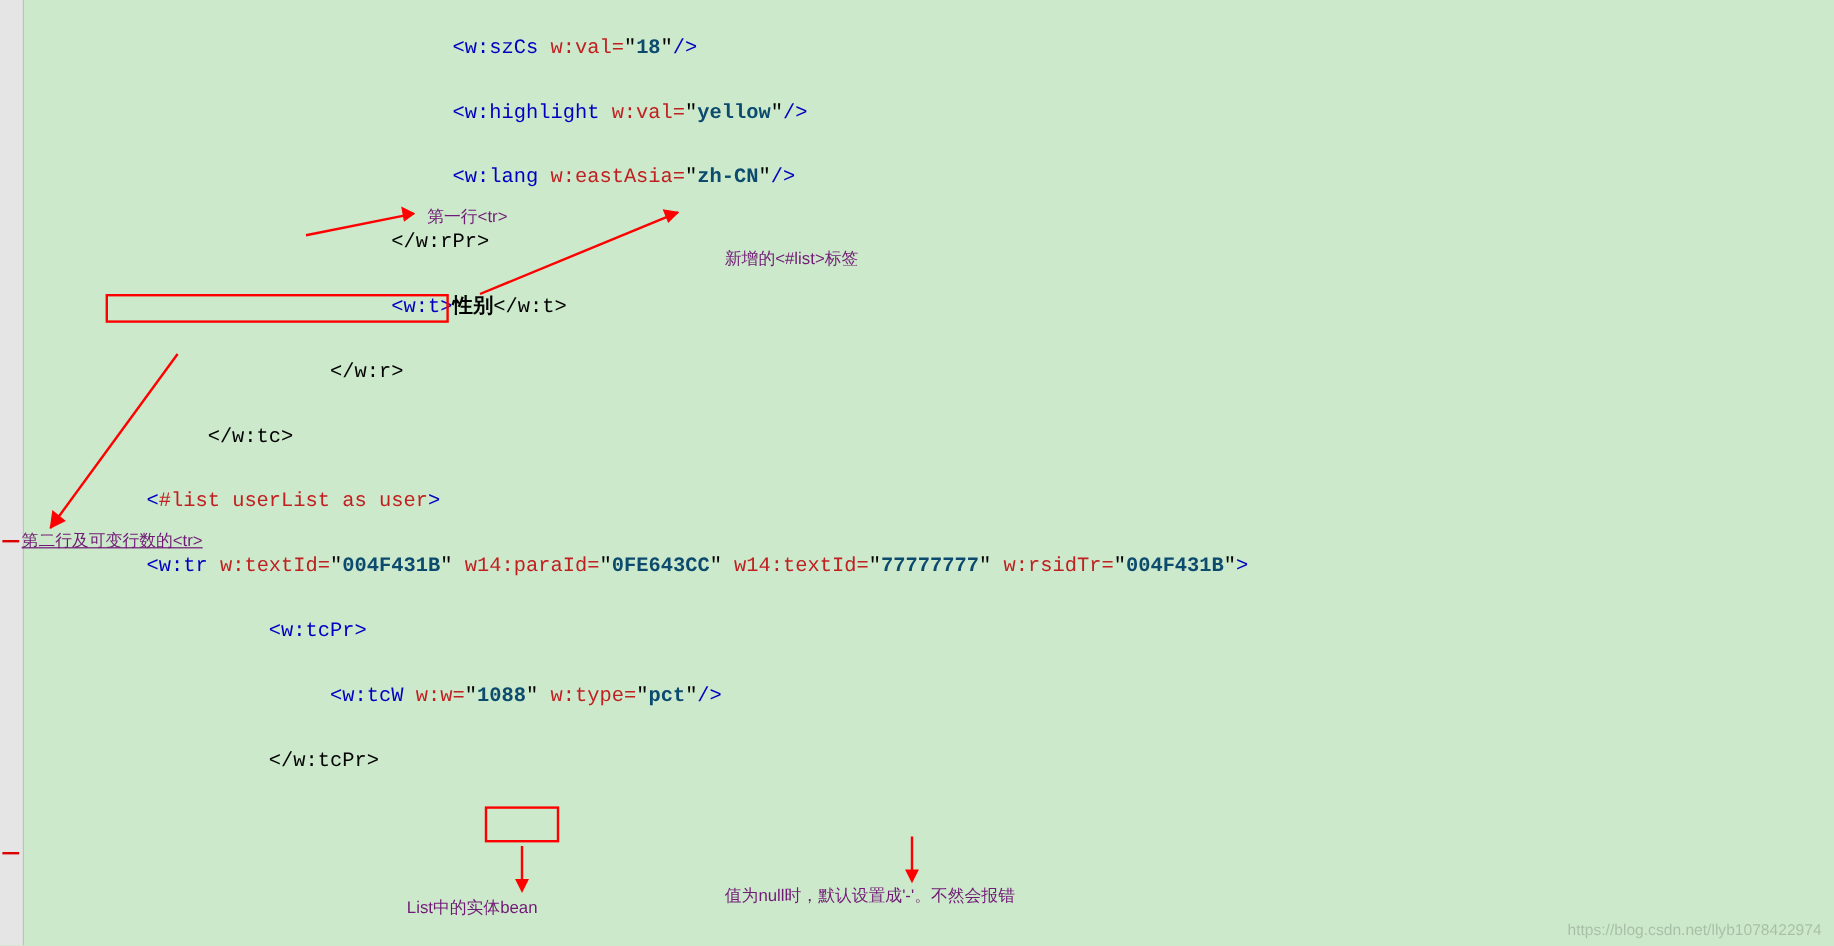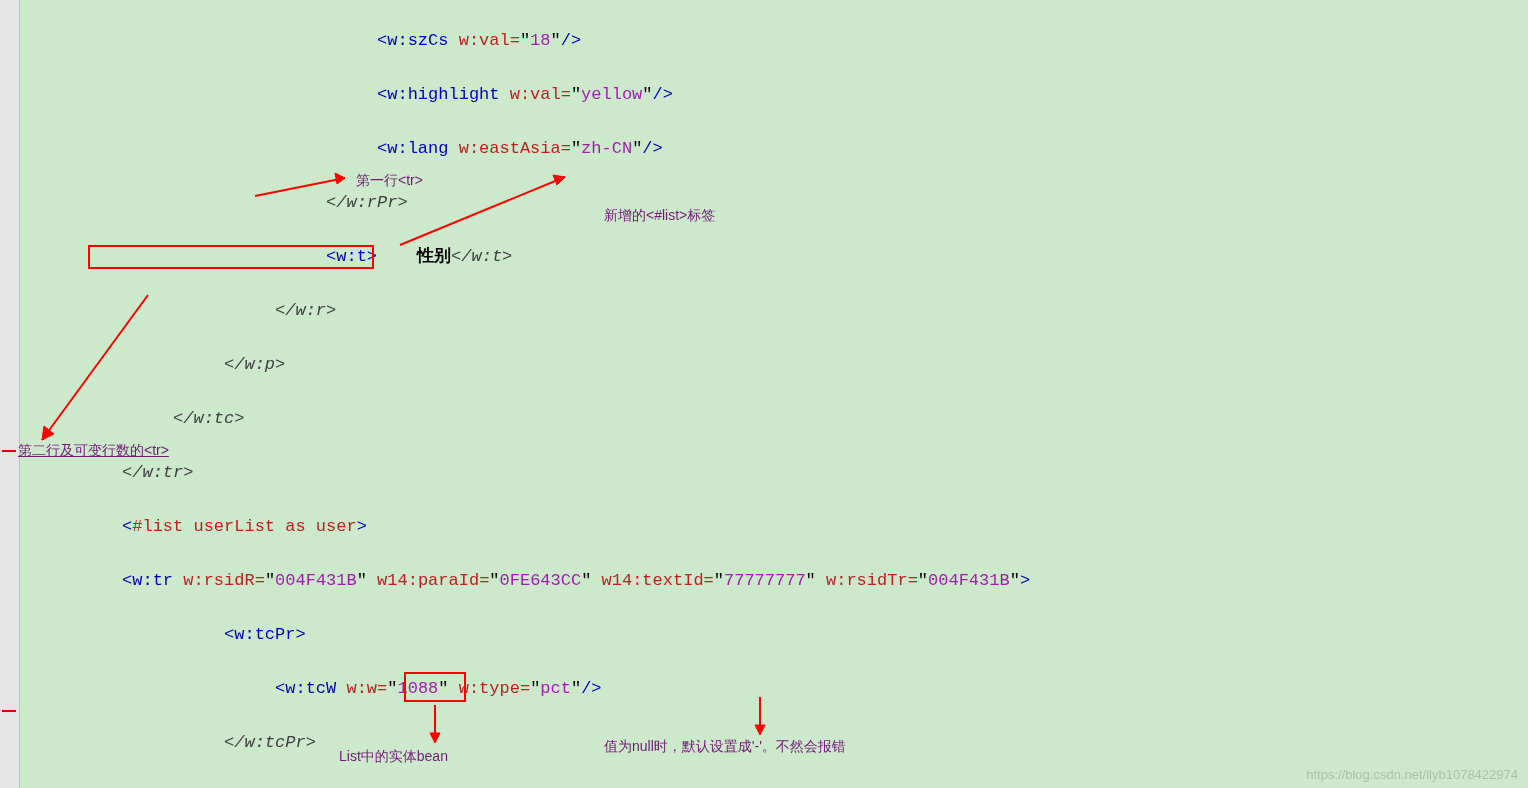--- a/index.html
+++ b/index.html
@@ -32,23 +32,23 @@
   .gutter-mark {
     position: absolute;
     left: 2px;
     width: 14px;
     height: 2px;
     background: #d00;
   }
   .line { min-height: 27px; }
   .tag { color: #0000c0; }
   .attr { color: #c02020; }
-  .val { color: #a21caf; font-weight: normal; }
-  .txt-b { color: #000; font-weight: bold; margin-left: 40px; }
-  .closing { color: #404040; font-style: italic; }
+  .val { color: #0c4a6e; font-weight: bold; }
+  .txt-b { color: #000; font-weight: bold; }
+  .closing { color: #000000; }
   .redbox {
     position: absolute;
     border: 2px solid #ff0000;
     pointer-events: none;
   }
   .anno {
     position: absolute;
     color: #701a75;
     font-family: "SimSun", "宋体", sans-serif;
     font-size: 14px;
@@ -78,25 +78,23 @@
   <div class="gutter-mark" style="top:710px;"></div>
 </div>
 
 <div class="editor">
 <div class="line"><span>                                   </span><span class="tag">&lt;w:szCs</span> <span class="attr">w:val=</span>"<span class="val">18</span>"<span class="tag">/&gt;</span></div>
 <div class="line"><span>                                   </span><span class="tag">&lt;w:highlight</span> <span class="attr">w:val=</span>"<span class="val">yellow</span>"<span class="tag">/&gt;</span></div>
 <div class="line"><span>                                   </span><span class="tag">&lt;w:lang</span> <span class="attr">w:eastAsia=</span>"<span class="val">zh-CN</span>"<span class="tag">/&gt;</span></div>
 <div class="line"><span>                              </span><span class="closing">&lt;/w:rPr&gt;</span></div>
 <div class="line"><span>                              </span><span class="tag">&lt;w:t&gt;</span><span class="txt-b">性别</span><span class="closing">&lt;/w:t&gt;</span></div>
 <div class="line"><span>                         </span><span class="closing">&lt;/w:r&gt;</span></div>
-<div class="line"><span>                    </span><span class="closing">&lt;/w:p&gt;</span></div>
 <div class="line"><span>               </span><span class="closing">&lt;/w:tc&gt;</span></div>
-<div class="line"><span>          </span><span class="closing">&lt;/w:tr&gt;</span></div>
 <div class="line"><span>          </span><span class="tag">&lt;</span><span class="attr">#list userList as user</span><span class="tag">&gt;</span></div>
-<div class="line"><span>          </span><span class="tag">&lt;w:tr</span> <span class="attr">w:rsidR=</span>"<span class="val">004F431B</span>" <span class="attr">w14:paraId=</span>"<span class="val">0FE643CC</span>" <span class="attr">w14:textId=</span>"<span class="val">77777777</span>" <span class="attr">w:rsidTr=</span>"<span class="val">004F431B</span>"<span class="tag">&gt;</span></div>
+<div class="line"><span>          </span><span class="tag">&lt;w:tr</span> <span class="attr">w:textId=</span>"<span class="val">004F431B</span>" <span class="attr">w14:paraId=</span>"<span class="val">0FE643CC</span>" <span class="attr">w14:textId=</span>"<span class="val">77777777</span>" <span class="attr">w:rsidTr=</span>"<span class="val">004F431B</span>"<span class="tag">&gt;</span></div>
 <div class="line"><span>                    </span><span class="tag">&lt;w:tcPr&gt;</span></div>
 <div class="line"><span>                         </span><span class="tag">&lt;w:tcW</span> <span class="attr">w:w=</span>"<span class="val">1088</span>" <span class="attr">w:type=</span>"<span class="val">pct</span>"<span class="tag">/&gt;</span></div>
 <div class="line"><span>                    </span><span class="closing">&lt;/w:tcPr&gt;</span></div>
 
 
 
 
 
 
 

